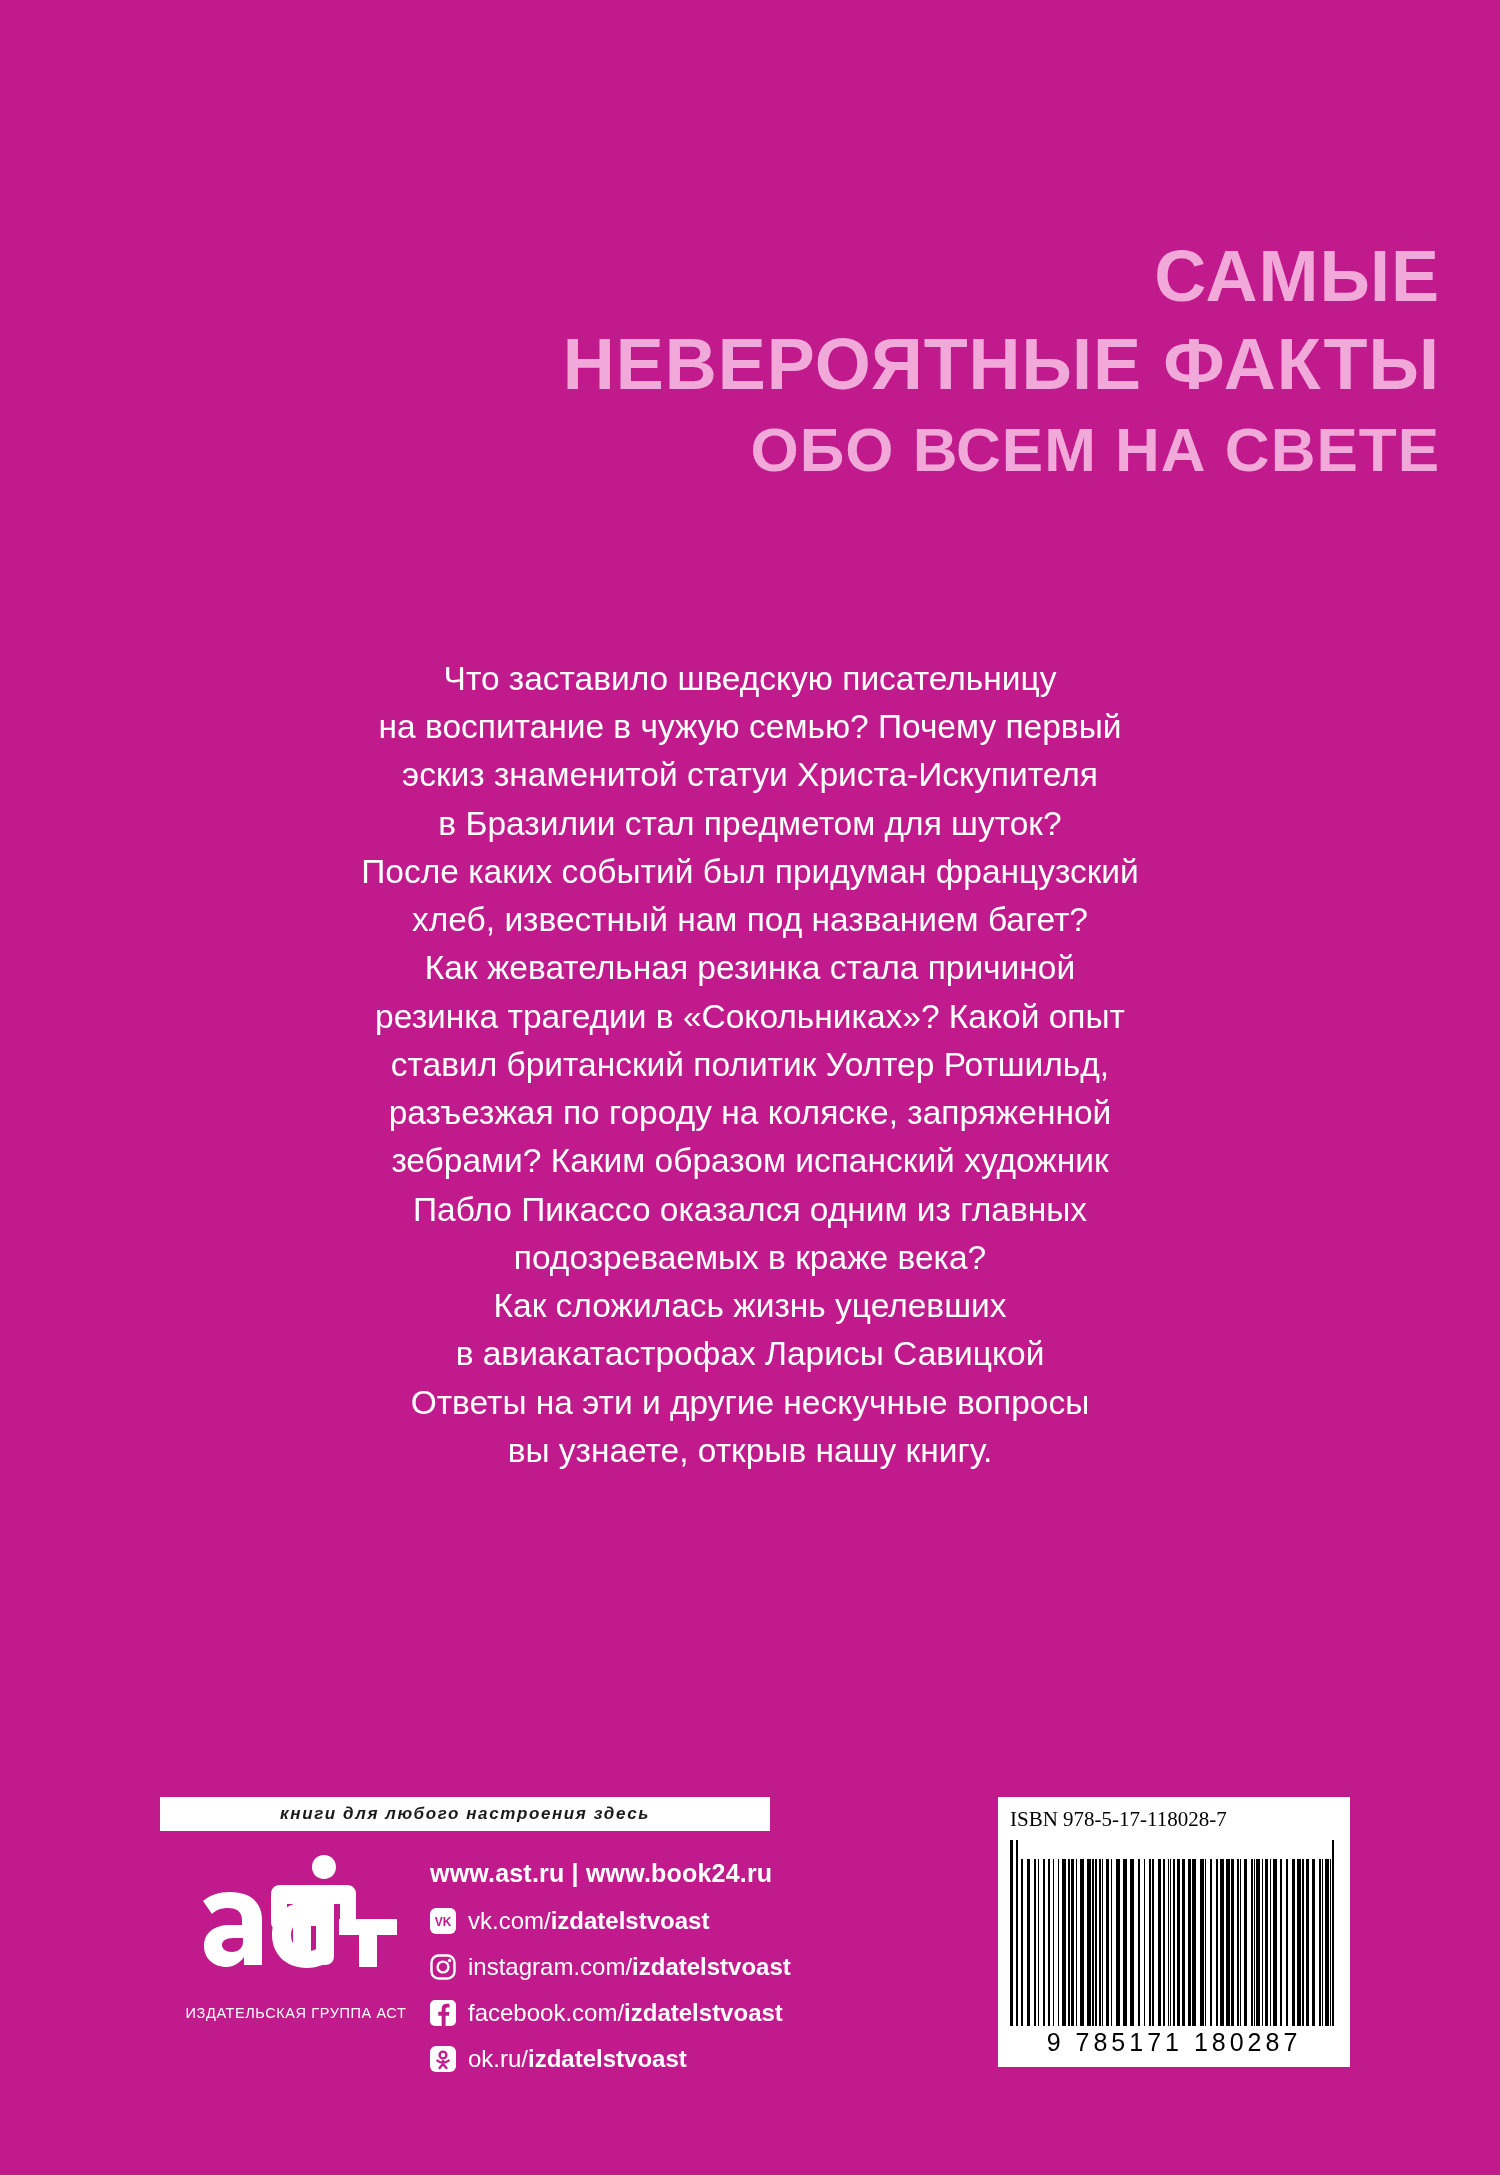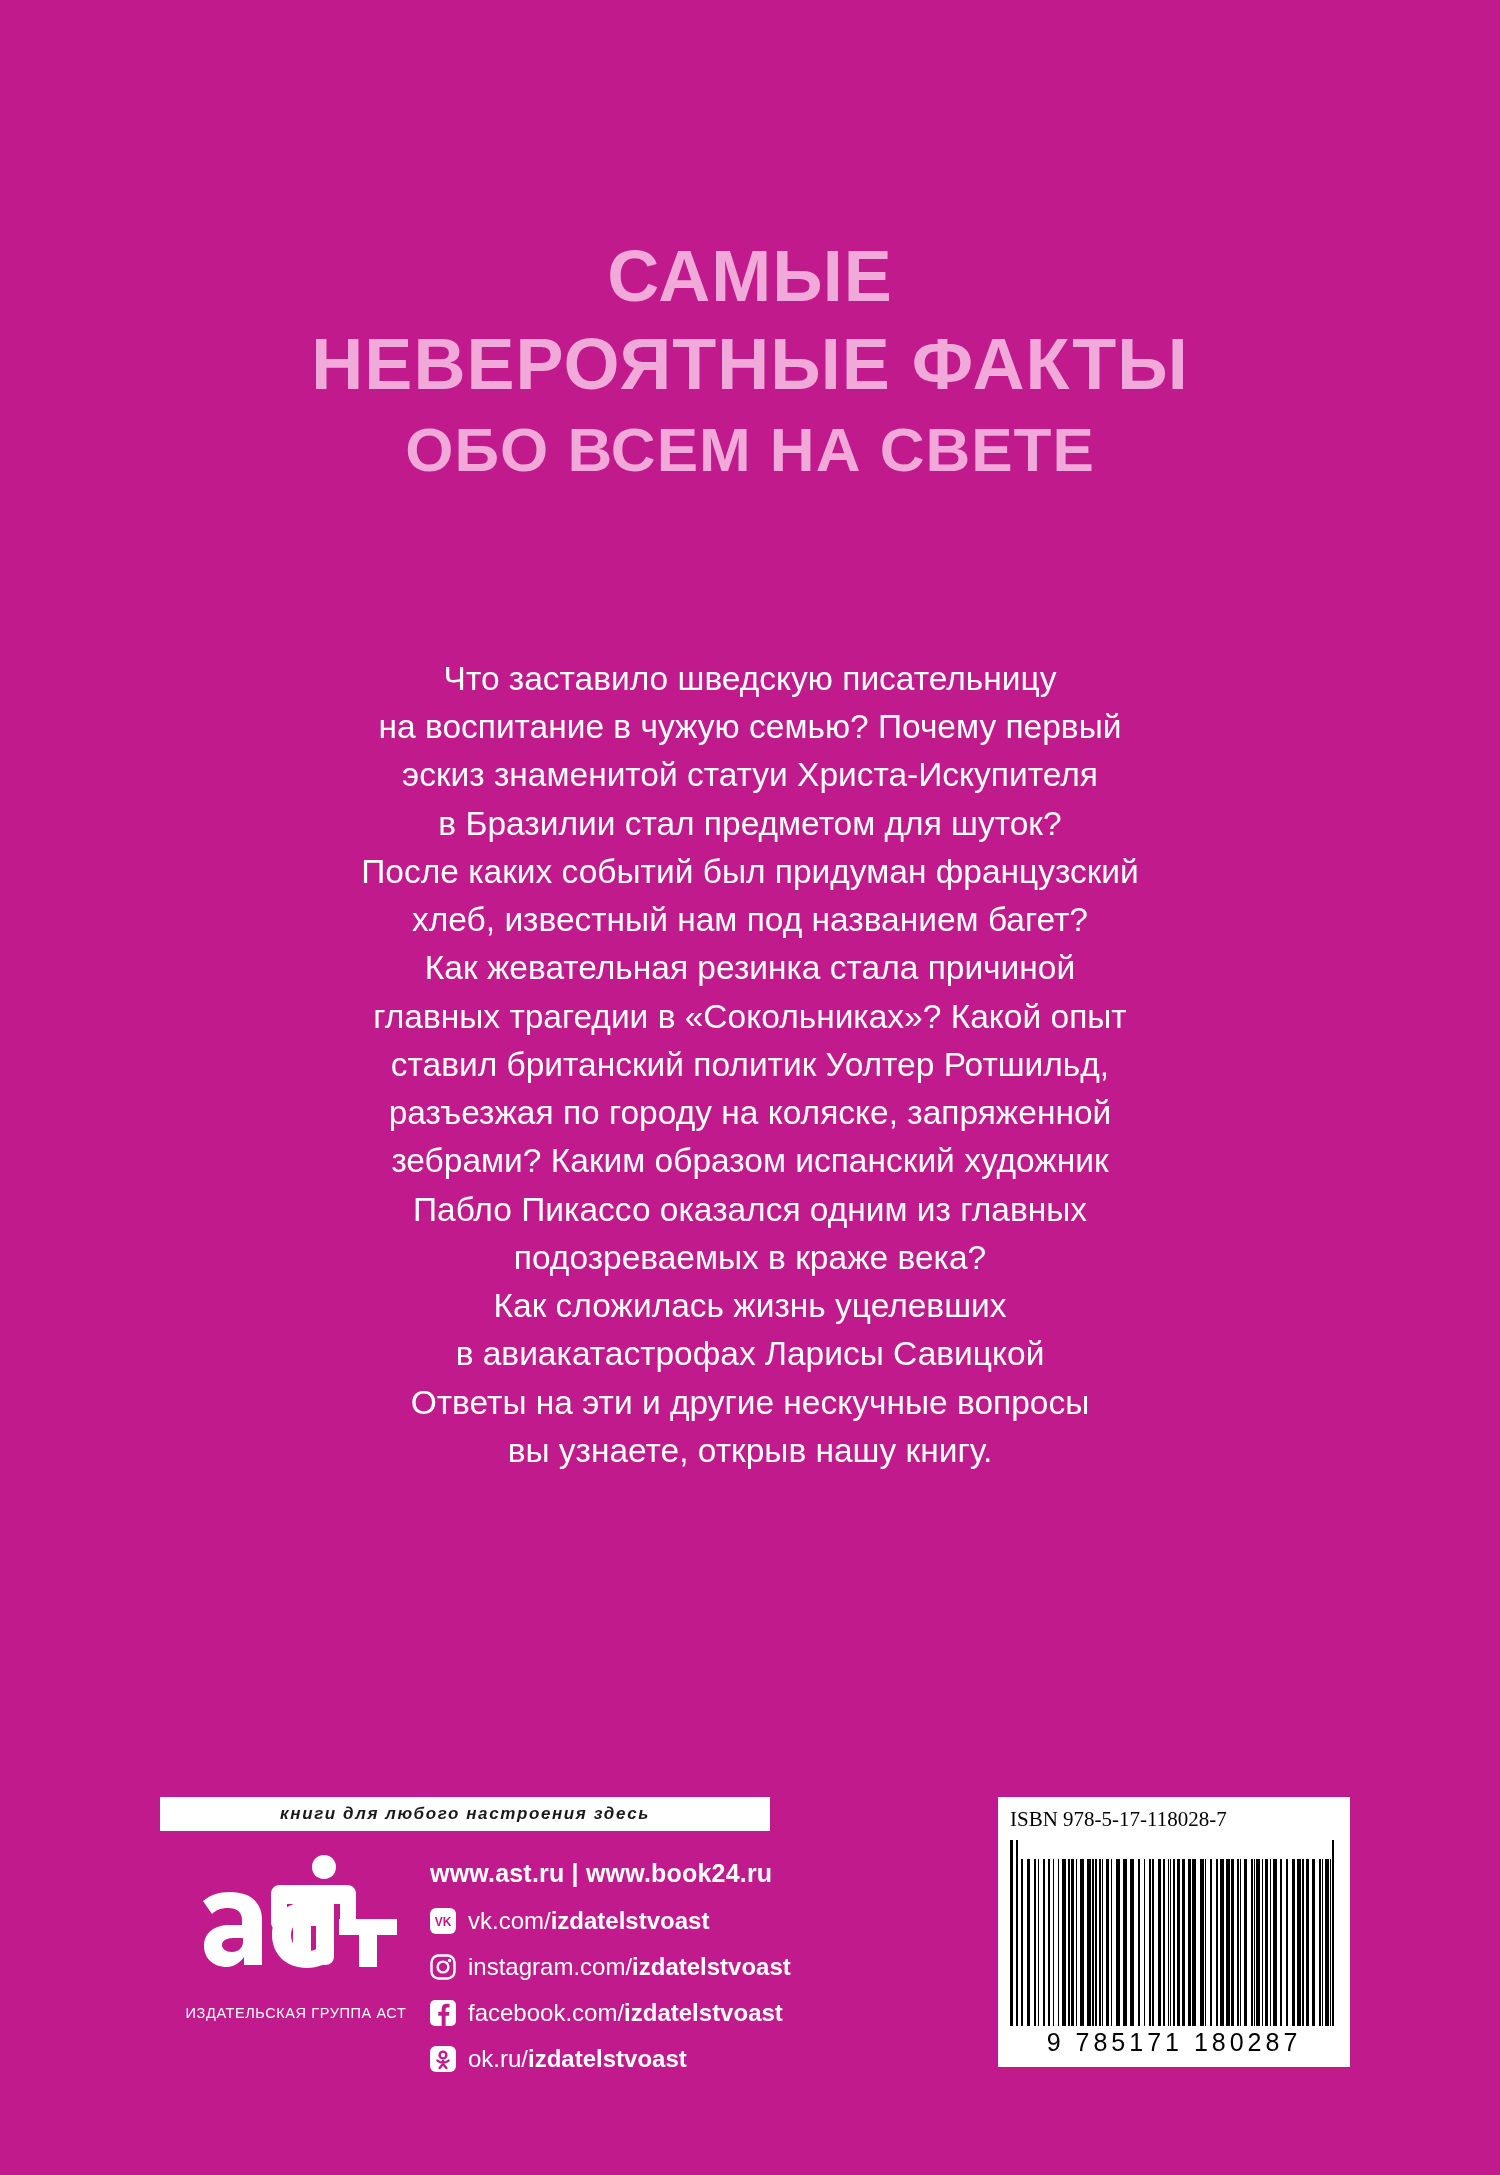--- a/index.html
+++ b/index.html
@@ -22,21 +22,21 @@
     box-sizing: border-box;
     overflow: hidden;
   }
 
   
   .title-block {
     position: absolute;
     left: 0;
     right: 0;
     top: 238px;
-    text-align: center;
+    text-align: right;
     padding: 0 60px;
     box-sizing: border-box;
   }
   .title-line {
     color: #f0a9d8;
     font-weight: bold;
     letter-spacing: 1px;
     line-height: 1.06;
     text-transform: uppercase;
     white-space: nowrap;
@@ -194,21 +194,21 @@
   </div>
 
   <div class="blurb" id="blurb-container">
       <p>Что заставило шведскую писательницу</p>
       <p>на воспитание в чужую семью? Почему первый</p>
       <p>эскиз знаменитой статуи Христа-Искупителя</p>
       <p>в Бразилии стал предметом для шуток?</p>
       <p>После каких событий был придуман французский</p>
       <p>хлеб, известный нам под названием багет?</p>
       <p>Как жевательная резинка стала причиной</p>
-      <p>главных трагедии в «Сокольниках»? Какой опыт</p>
+      <p>резинка трагедии в «Сокольниках»? Какой опыт</p>
       <p>ставил британский политик Уолтер Ротшильд,</p>
       <p>разъезжая по городу на коляске, запряженной</p>
       <p>зебрами? Каким образом испанский художник</p>
       <p>Пабло Пикассо оказался одним из главных</p>
       <p>подозреваемых в краже века?</p>
       <p>Как сложилась жизнь уцелевших</p>
       <p>в авиакатастрофах Ларисы Савицкой</p>
       <p>Ответы на эти и другие нескучные вопросы</p>
       <p>вы узнаете, открыв нашу книгу.</p>
     </div>

